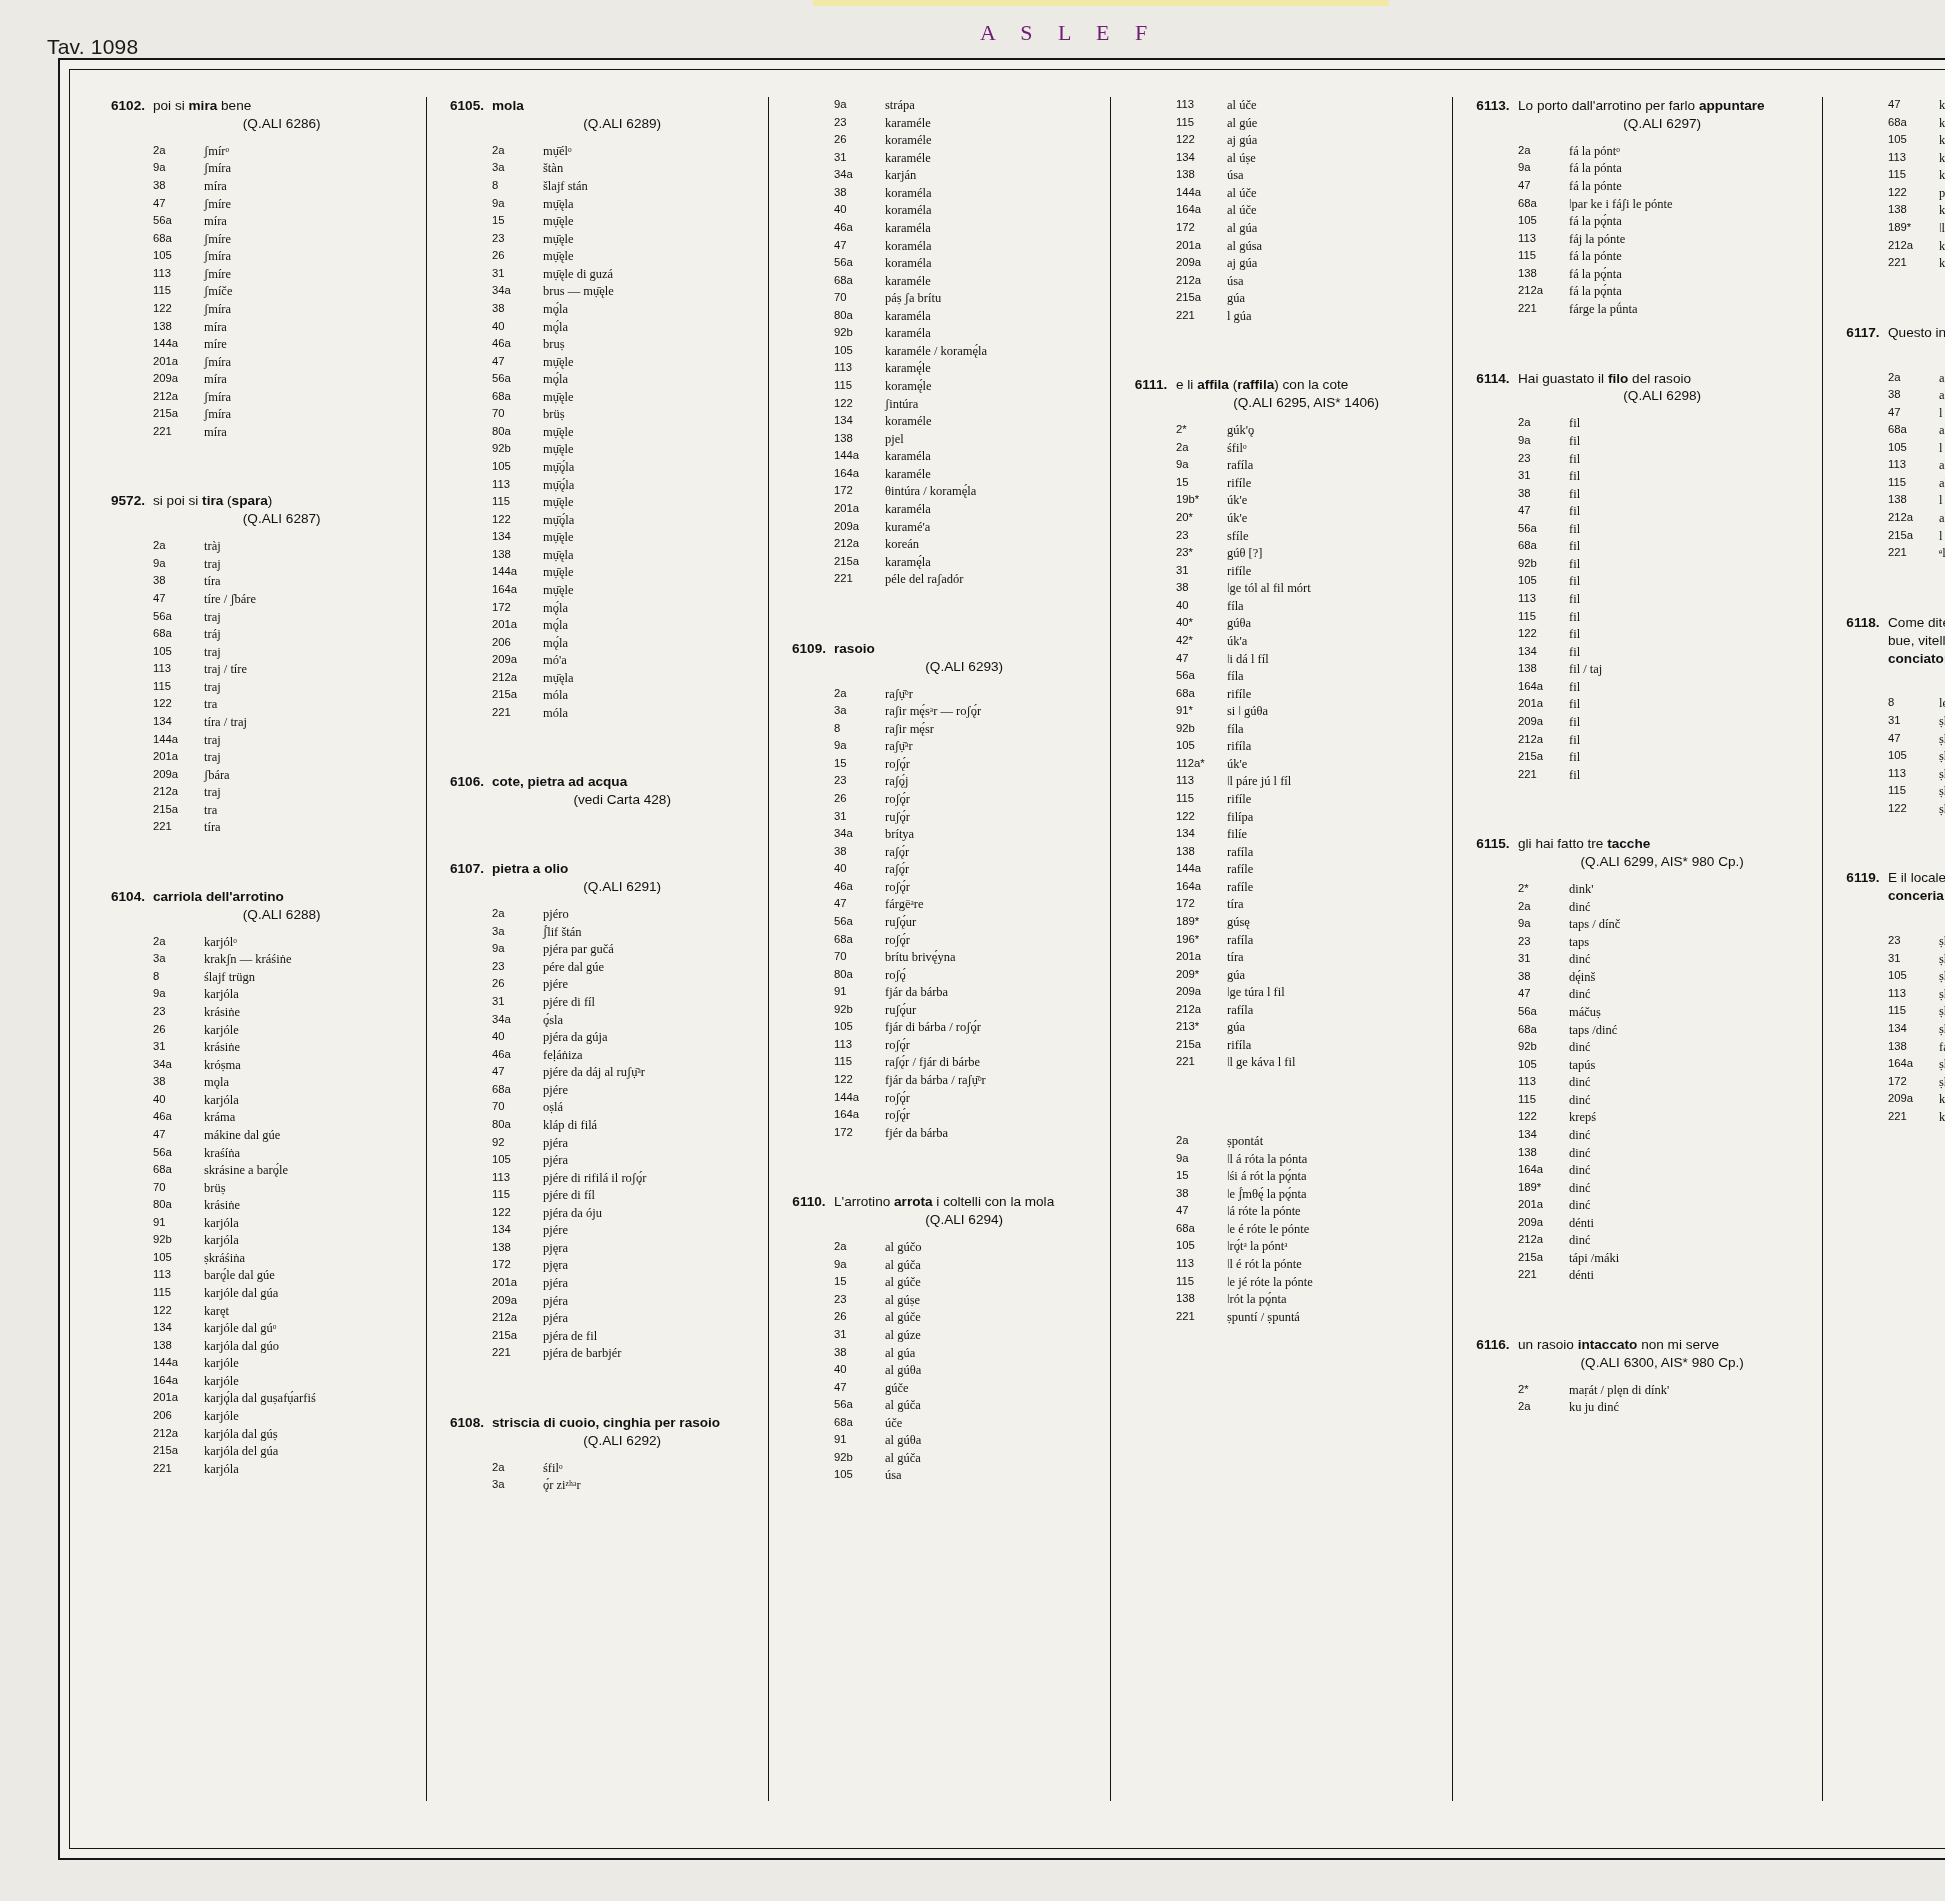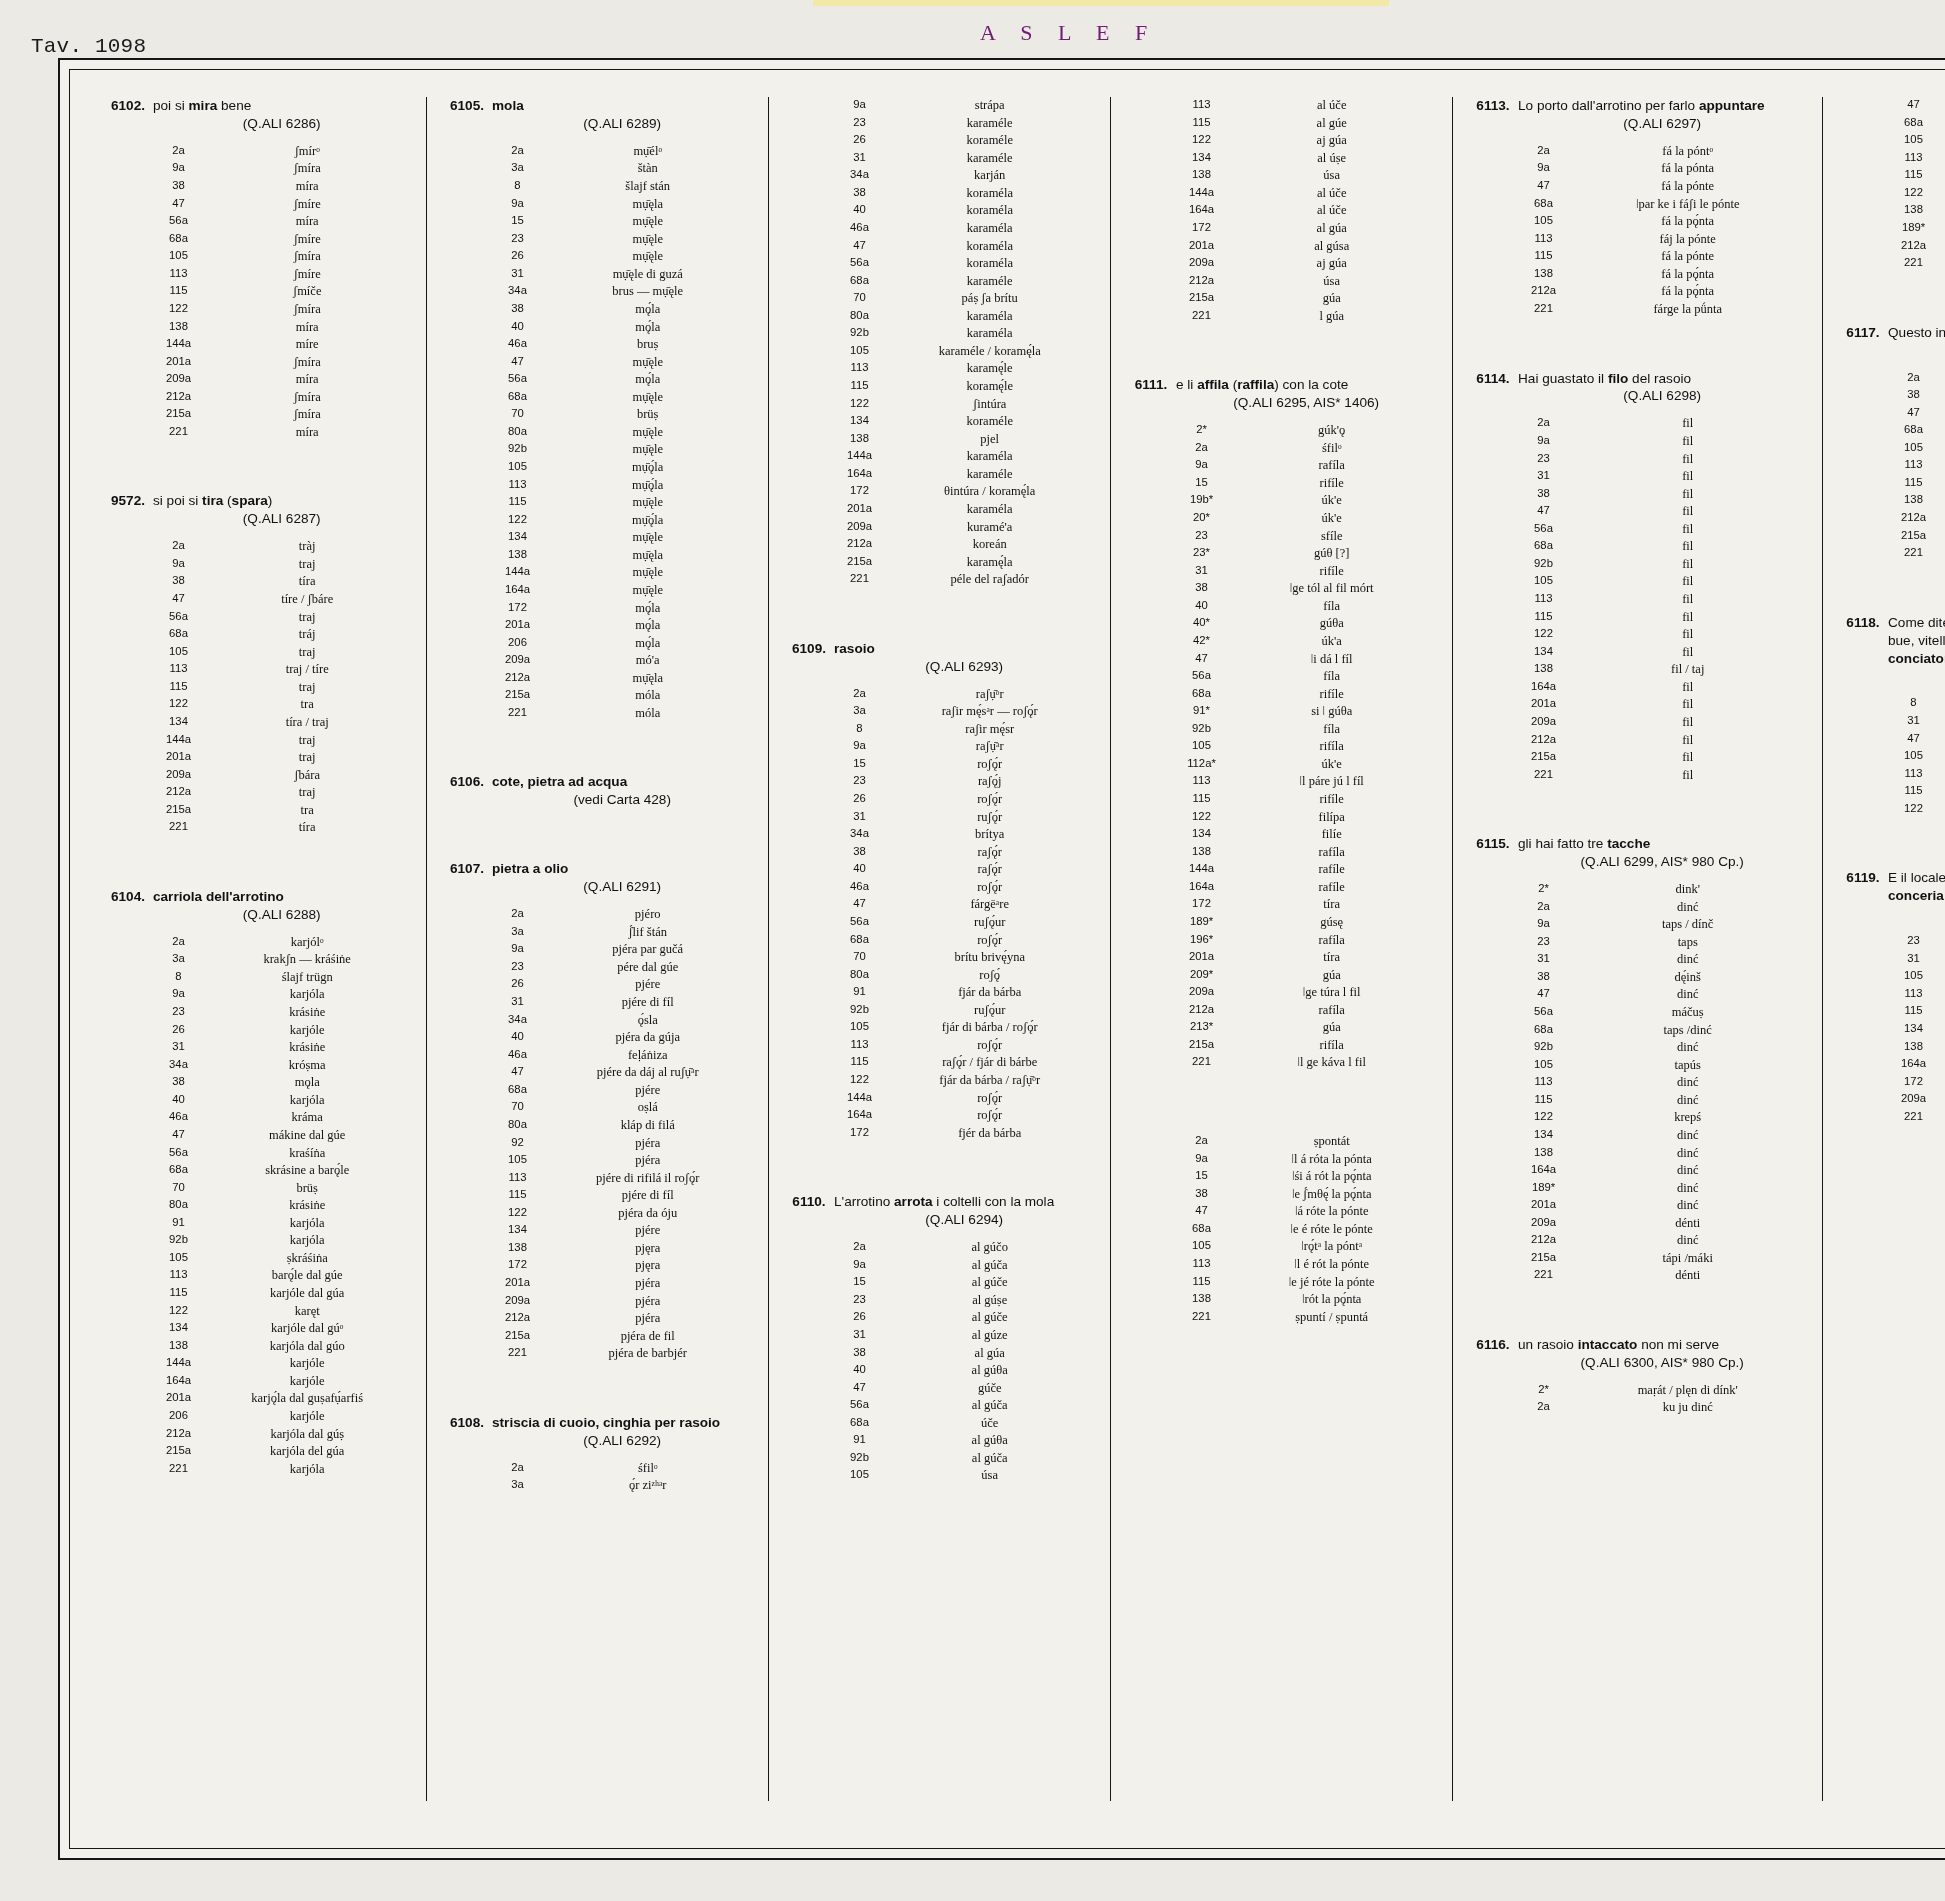--- a/index.html
+++ b/index.html
@@ -34,22 +34,22 @@
   .top-bar-right {
     position: absolute;
     top: 0; right: 0;
     width: 946px;
     height: 6.2px;
     background: #eceae5;
   }
   .tav {
     position: absolute;
     top: 35px;
-    left: 31px;
-    font-family: Liberation Mono, monospace;
+    left: 47px;
+    font-family: Liberation Sans, sans-serif;
     font-size: 21px;
     color: #1a1a1a;
     letter-spacing: 0.2px;
   }
   .aslef {
     position: absolute;
     top: 20px;
     left: 980px;
     font-family: "Liberation Serif", serif;
     font-size: 22px;
@@ -119,21 +119,20 @@
   }
   .entry-title b { font-weight: 700; }
   .entry-ref {
     font-weight: 400;
     display: block;
     text-align: center;
   }
   .items {
     margin-top: 10px;
     margin-left: 50px;
-    text-align: center;
   }
   .item {
     display: flex;
     font-family: "Liberation Serif", serif;
     font-size: 12px;
     line-height: 1.405;
     color: #111;
   }
   .item .k {
     width: 51px;

